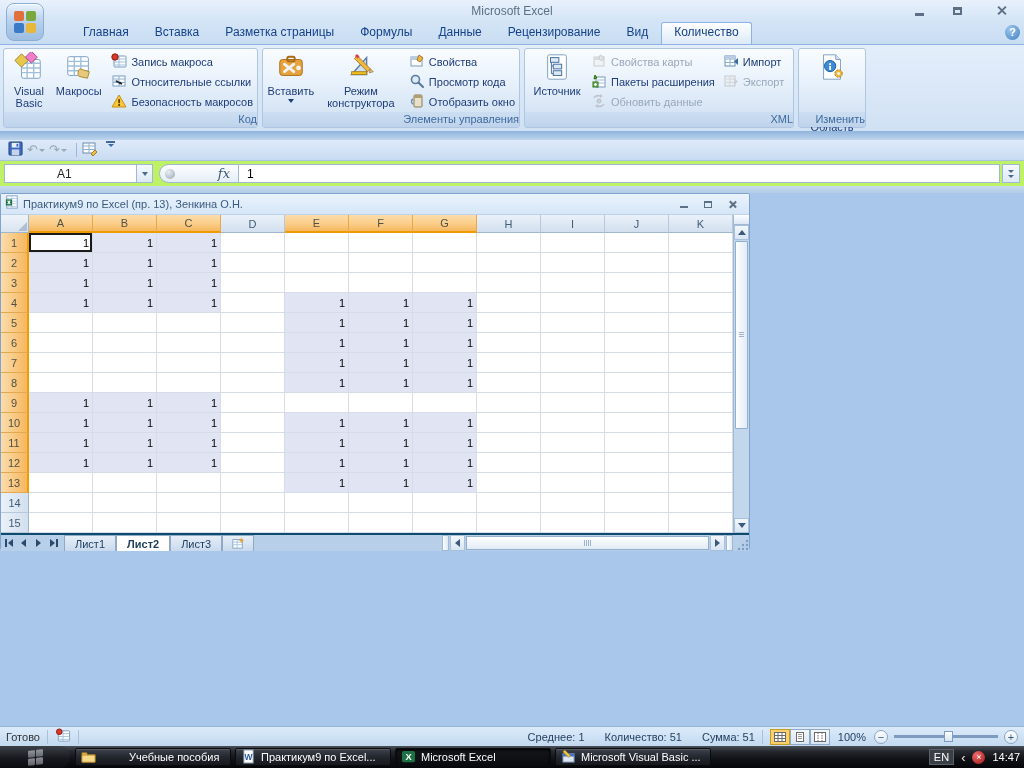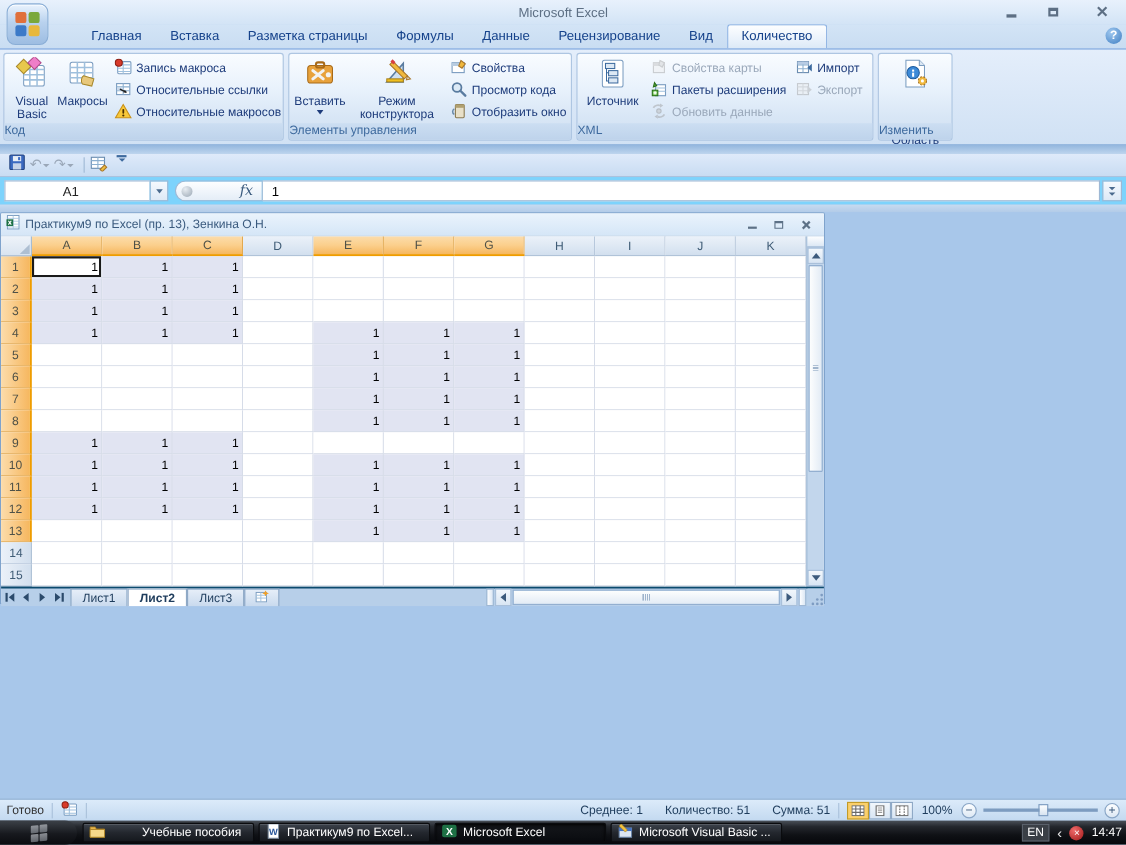--- a/index.html
+++ b/index.html
@@ -19,39 +19,39 @@
   .glyph-close::before{transform:rotate(45deg);} .glyph-close::after{transform:rotate(-45deg);}
   
   #tabrow{position:absolute;top:22px;left:0;width:1024px;height:22px;background:linear-gradient(#d3e4f6,#c9ddf2);}
   #tabstrip{position:absolute;left:70px;top:0;height:22px;display:flex;}
   .rtab{padding:3px 13px 0 13px;font-size:12px;color:#15428b;height:19px;border-radius:3px 3px 0 0;}
   .rtab.active{background:linear-gradient(#fdfeff,#eaf2fb 60%,#dcE9f7);border:1px solid #8db2e3;border-bottom:none;padding:2px 12px 0 12px;}
   #helpbtn{position:absolute;right:4px;top:3px;width:15px;height:15px;border-radius:50%;background:radial-gradient(circle at 35% 30%,#9ec7ef,#3f7ec2);color:#fff;font-size:11px;font-weight:bold;text-align:center;line-height:15px;}
   
   #ribbon{position:absolute;top:44px;left:0;width:1024px;height:87px;background:linear-gradient(#e4eefb,#d0e1f4);border-top:1px solid #8db2e3;}
   .rgroup{position:absolute;top:3px;height:80px;border:1px solid #aec6e2;border-radius:3px;background:linear-gradient(#f9fcff,#e9f2fc 40%,#d9e7f6 72%,#cfdff1);box-sizing:border-box;}
-  .glabel{position:absolute;bottom:0;left:0;right:0;height:15px;font-size:11px;color:#3e6a9e;text-align:left;line-height:14px;background:linear-gradient(#ccdef2,#bed3eb);border-radius:0 0 2px 2px;}
+  .glabel{position:absolute;bottom:0;left:0;right:0;height:15px;font-size:11px;color:#3e6a9e;text-align:right;line-height:14px;background:linear-gradient(#ccdef2,#bed3eb);border-radius:0 0 2px 2px;}
   .gcontent{position:absolute;top:1px;left:2px;right:2px;height:62px;display:flex;align-items:flex-start;}
   .bigbtn{display:flex;flex-direction:column;align-items:center;padding-top:2px;font-size:11px;line-height:12px;color:#1e3c7b;text-align:center;border-radius:3px;}
   .bigbtn svg{margin-bottom:1px;}
   .smallcol{display:flex;flex-direction:column;justify-content:flex-start;padding-top:2px;}
   .smallbtn{display:flex;align-items:center;height:20px;font-size:11px;color:#1e3c7b;white-space:nowrap;border-radius:2px;padding:0 2px;}
   .smallbtn svg{margin-right:4px;flex:none;}
   .smallbtn.disabled{color:#9aa8ba;}
   .smallbtn.disabled svg{opacity:.45;filter:grayscale(80%);}
   .dropdown-caret{width:0;height:0;border-left:3px solid transparent;border-right:3px solid transparent;border-top:4px solid #1e3c7b;margin-top:2px;}
   
   #ribbonedge{position:absolute;top:131px;left:0;width:1024px;height:9px;background:linear-gradient(#8fb3dc,#bed5ee);}
   #qat{position:absolute;top:140px;left:0;width:1024px;height:21px;background:linear-gradient(#dfeafa,#c8dcf2);border-bottom:1px solid #aac2de;display:flex;align-items:center;padding-left:8px;box-sizing:border-box;}
   .qbtn{display:flex;align-items:center;margin-right:4px;height:18px;}
   .qsep{width:1px;height:14px;background:#9fb8d4;margin:0 5px;}
   .uglyph{font-size:13px;color:#9aa7b8;line-height:14px;}
   .tinycaret{width:0;height:0;border-left:3px solid transparent;border-right:3px solid transparent;border-top:3px solid #9aa7b8;margin-left:1px;}
   .qmenubar{width:9px;height:2px;background:#3e6a9e;margin-bottom:1px;}
-  #formulabar{position:absolute;top:161px;left:0;width:1024px;height:25px;background:#7dd3fc;display:flex;align-items:center;padding:2px 4px;box-sizing:border-box;}
+  #formulabar{position:absolute;top:161px;left:0;width:1024px;height:25px;background:#bef264;display:flex;align-items:center;padding:2px 4px;box-sizing:border-box;}
   #namebox{width:132px;height:19px;background:#fff;border:1px solid #9fb8d4;border-right:none;font-size:12px;color:#222;display:flex;align-items:center;padding-left:52px;box-sizing:border-box;}
   #namedrop{width:17px;height:19px;background:linear-gradient(#f5f9fe,#dde9f6);border:1px solid #9fb8d4;box-sizing:border-box;display:flex;align-items:center;justify-content:center;}
   #namedrop .dropdown-caret{margin:0;border-top-color:#4a6a8e;}
   #fxpill{width:80px;height:19px;margin-left:6px;background:linear-gradient(#fdfeff,#e4edf7);border:1px solid #9fb8d4;border-radius:10px 0 0 10px;display:flex;align-items:center;box-sizing:border-box;}
   #fxpill .knob{width:10px;height:10px;border-radius:50%;background:radial-gradient(circle at 35% 30%,#e8edf2,#9aa7b4);margin-left:5px;}
   #fxlabel{margin-left:auto;margin-right:8px;font-family:"DejaVu Serif",serif;font-style:italic;font-size:13px;color:#3a5a7e;}
   #formulafield{flex:1;height:19px;background:#fff;border:1px solid #9fb8d4;border-left:none;font-size:12px;color:#000;display:flex;align-items:center;padding-left:8px;box-sizing:border-box;}
   #fbexpand{width:18px;height:19px;margin-left:2px;background:linear-gradient(#f5f9fe,#dde9f6);border:1px solid #9fb8d4;box-sizing:border-box;display:flex;flex-direction:column;align-items:center;justify-content:center;}
   .vchev{width:0;height:0;border-left:3px solid transparent;border-right:3px solid transparent;border-top:3px solid #4a6a8e;margin:1px 0;}
   #fsep{position:absolute;top:186px;left:0;width:1024px;height:7px;background:linear-gradient(#c7dbf0,#b2cbe8);}
@@ -208,21 +208,21 @@
                   <path d="M11 11l-3 .2 1.6-2.6z" fill="#222"></path>
                 </svg></span>
             <span>Относительные ссылки</span>
           </div>
           <div class="smallbtn">
             <span><svg width="16" height="16" viewBox="0 0 16 16">
                   <path d="M8 2l7 12H1z" fill="#f8c838" stroke="#c89018"></path>
                   <rect x="7.3" y="6" width="1.6" height="4.4" rx="0.8" fill="#4a3000"></rect>
                   <circle cx="8.1" cy="12" r="1" fill="#4a3000"></circle>
                 </svg></span>
-            <span>Относительные макросов</span>
+            <span>Безопасность макросов</span>
           </div>
         </div>
       </div>
       <div class="glabel">Код</div>
     </div>
 
     <div class="rgroup" style="left:262px;width:258px;">
       <div class="gcontent">
         <div class="bigbtn" style="width:62px;">
           <span><svg width="30" height="30" viewBox="0 0 32 32">

